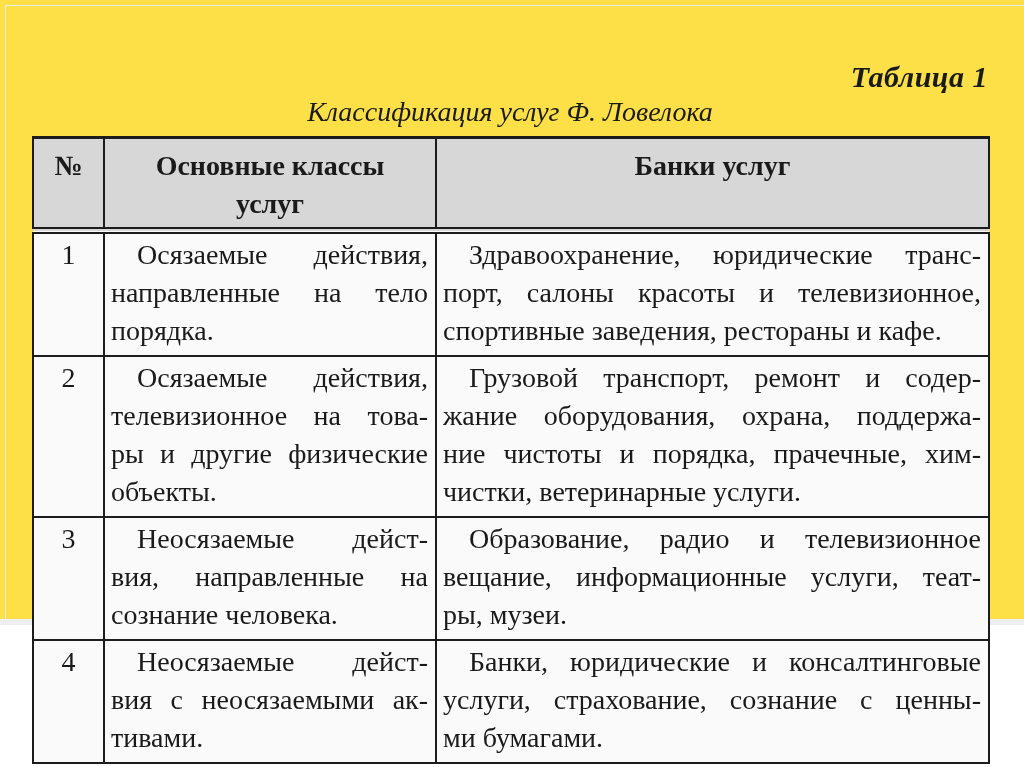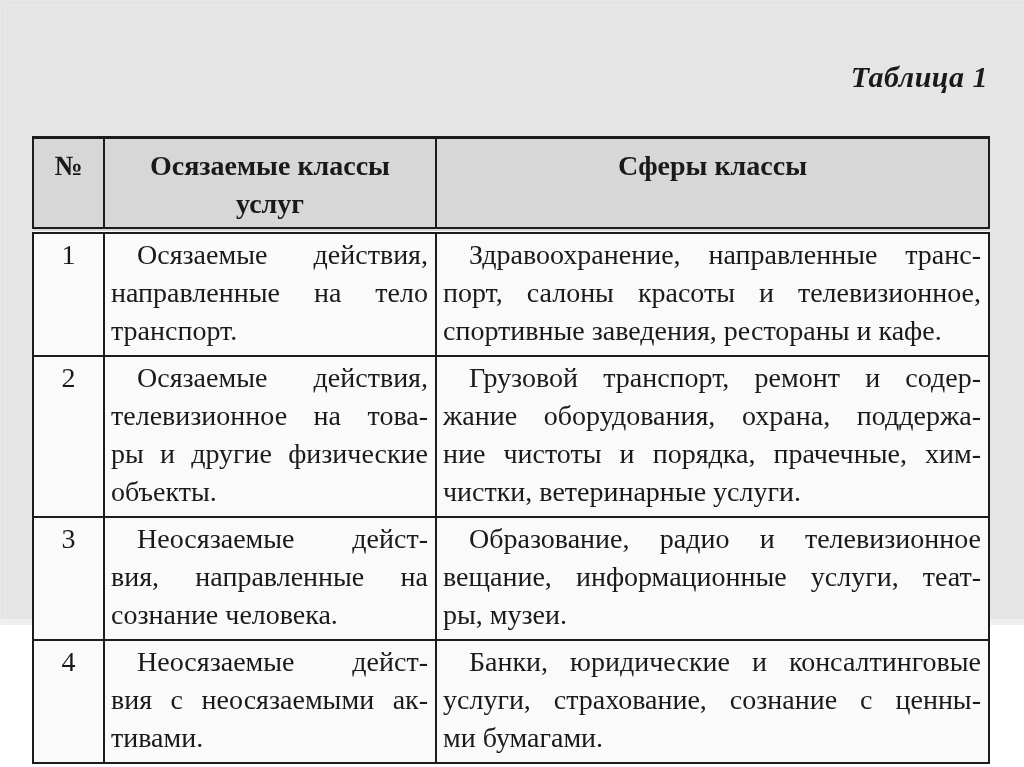--- a/index.html
+++ b/index.html
@@ -3,21 +3,21 @@
 <meta charset="utf-8">
 <style>
   * { margin: 0; padding: 0; box-sizing: border-box; }
   html, body { width: 1024px; height: 767px; background: #ffffff; overflow: hidden; }
   body { font-family: "Liberation Serif", "DejaVu Serif", serif; color: #1a1a1a; }
 
   .sheet {
     position: relative;
     width: 1024px;
     height: 625px;
-    background: #e5e5e5;
+    background: #fde047;
   }
 
   
   .edge-top    { position: absolute; left: 5px; top: 5px; right: 0; height: 1px; background: #ebebeb; }
   .edge-left   { position: absolute; left: 5px; top: 5px; bottom: 0; width: 1px; background: #ebebeb; }
   .edge-bottom { position: absolute; left: 0; bottom: 0; width: 100%; height: 6px; background: #edeff1; }
 
   .table-label {
     position: absolute;
     top: 60px;
@@ -83,47 +83,48 @@
 <body>
 
 <div class="sheet">
 
   <div class="edge-top"></div>
   <div class="edge-left"></div>
   <div class="edge-bottom"></div>
 
   <div class="table-label">Таблица 1</div>
 
+  <div class="caption">Классификация услуг Ф. Ловелока</div>
 
   <table class="services">
     <colgroup>
       <col style="width:71px">
       <col style="width:332px">
       <col style="width:553px">
     </colgroup>
 
     <tbody>
         <tr class="hdr">
       <th>№</th>
       <th>
-        <span class="ln">Осязаемые классы</span>
+        <span class="ln">Основные классы</span>
         <span class="ln">услуг</span>
       </th>
-      <th>Сферы классы</th>
+      <th>Банки услуг</th>
     </tr>
 
     <tr>
       <td class="numcell">1</td>
       <td class="txtcell">
         <span class="ln j f">Осязаемые действия,</span>
         <span class="ln j">направленные на тело</span>
-        <span class="ln l">транспорт.</span>
+        <span class="ln l">порядка.</span>
       </td>
       <td class="txtcell">
-        <span class="ln j f">Здравоохранение, направленные транс-</span>
+        <span class="ln j f">Здравоохранение, юридические транс-</span>
         <span class="ln j">порт, салоны красоты и телевизионное,</span>
         <span class="ln l">спортивные заведения, рестораны и кафе.</span>
       </td>
     </tr>
 
     <tr>
       <td class="numcell">2</td>
       <td class="txtcell">
         <span class="ln j f">Осязаемые действия,</span>
         <span class="ln j">телевизионное на това-</span>

